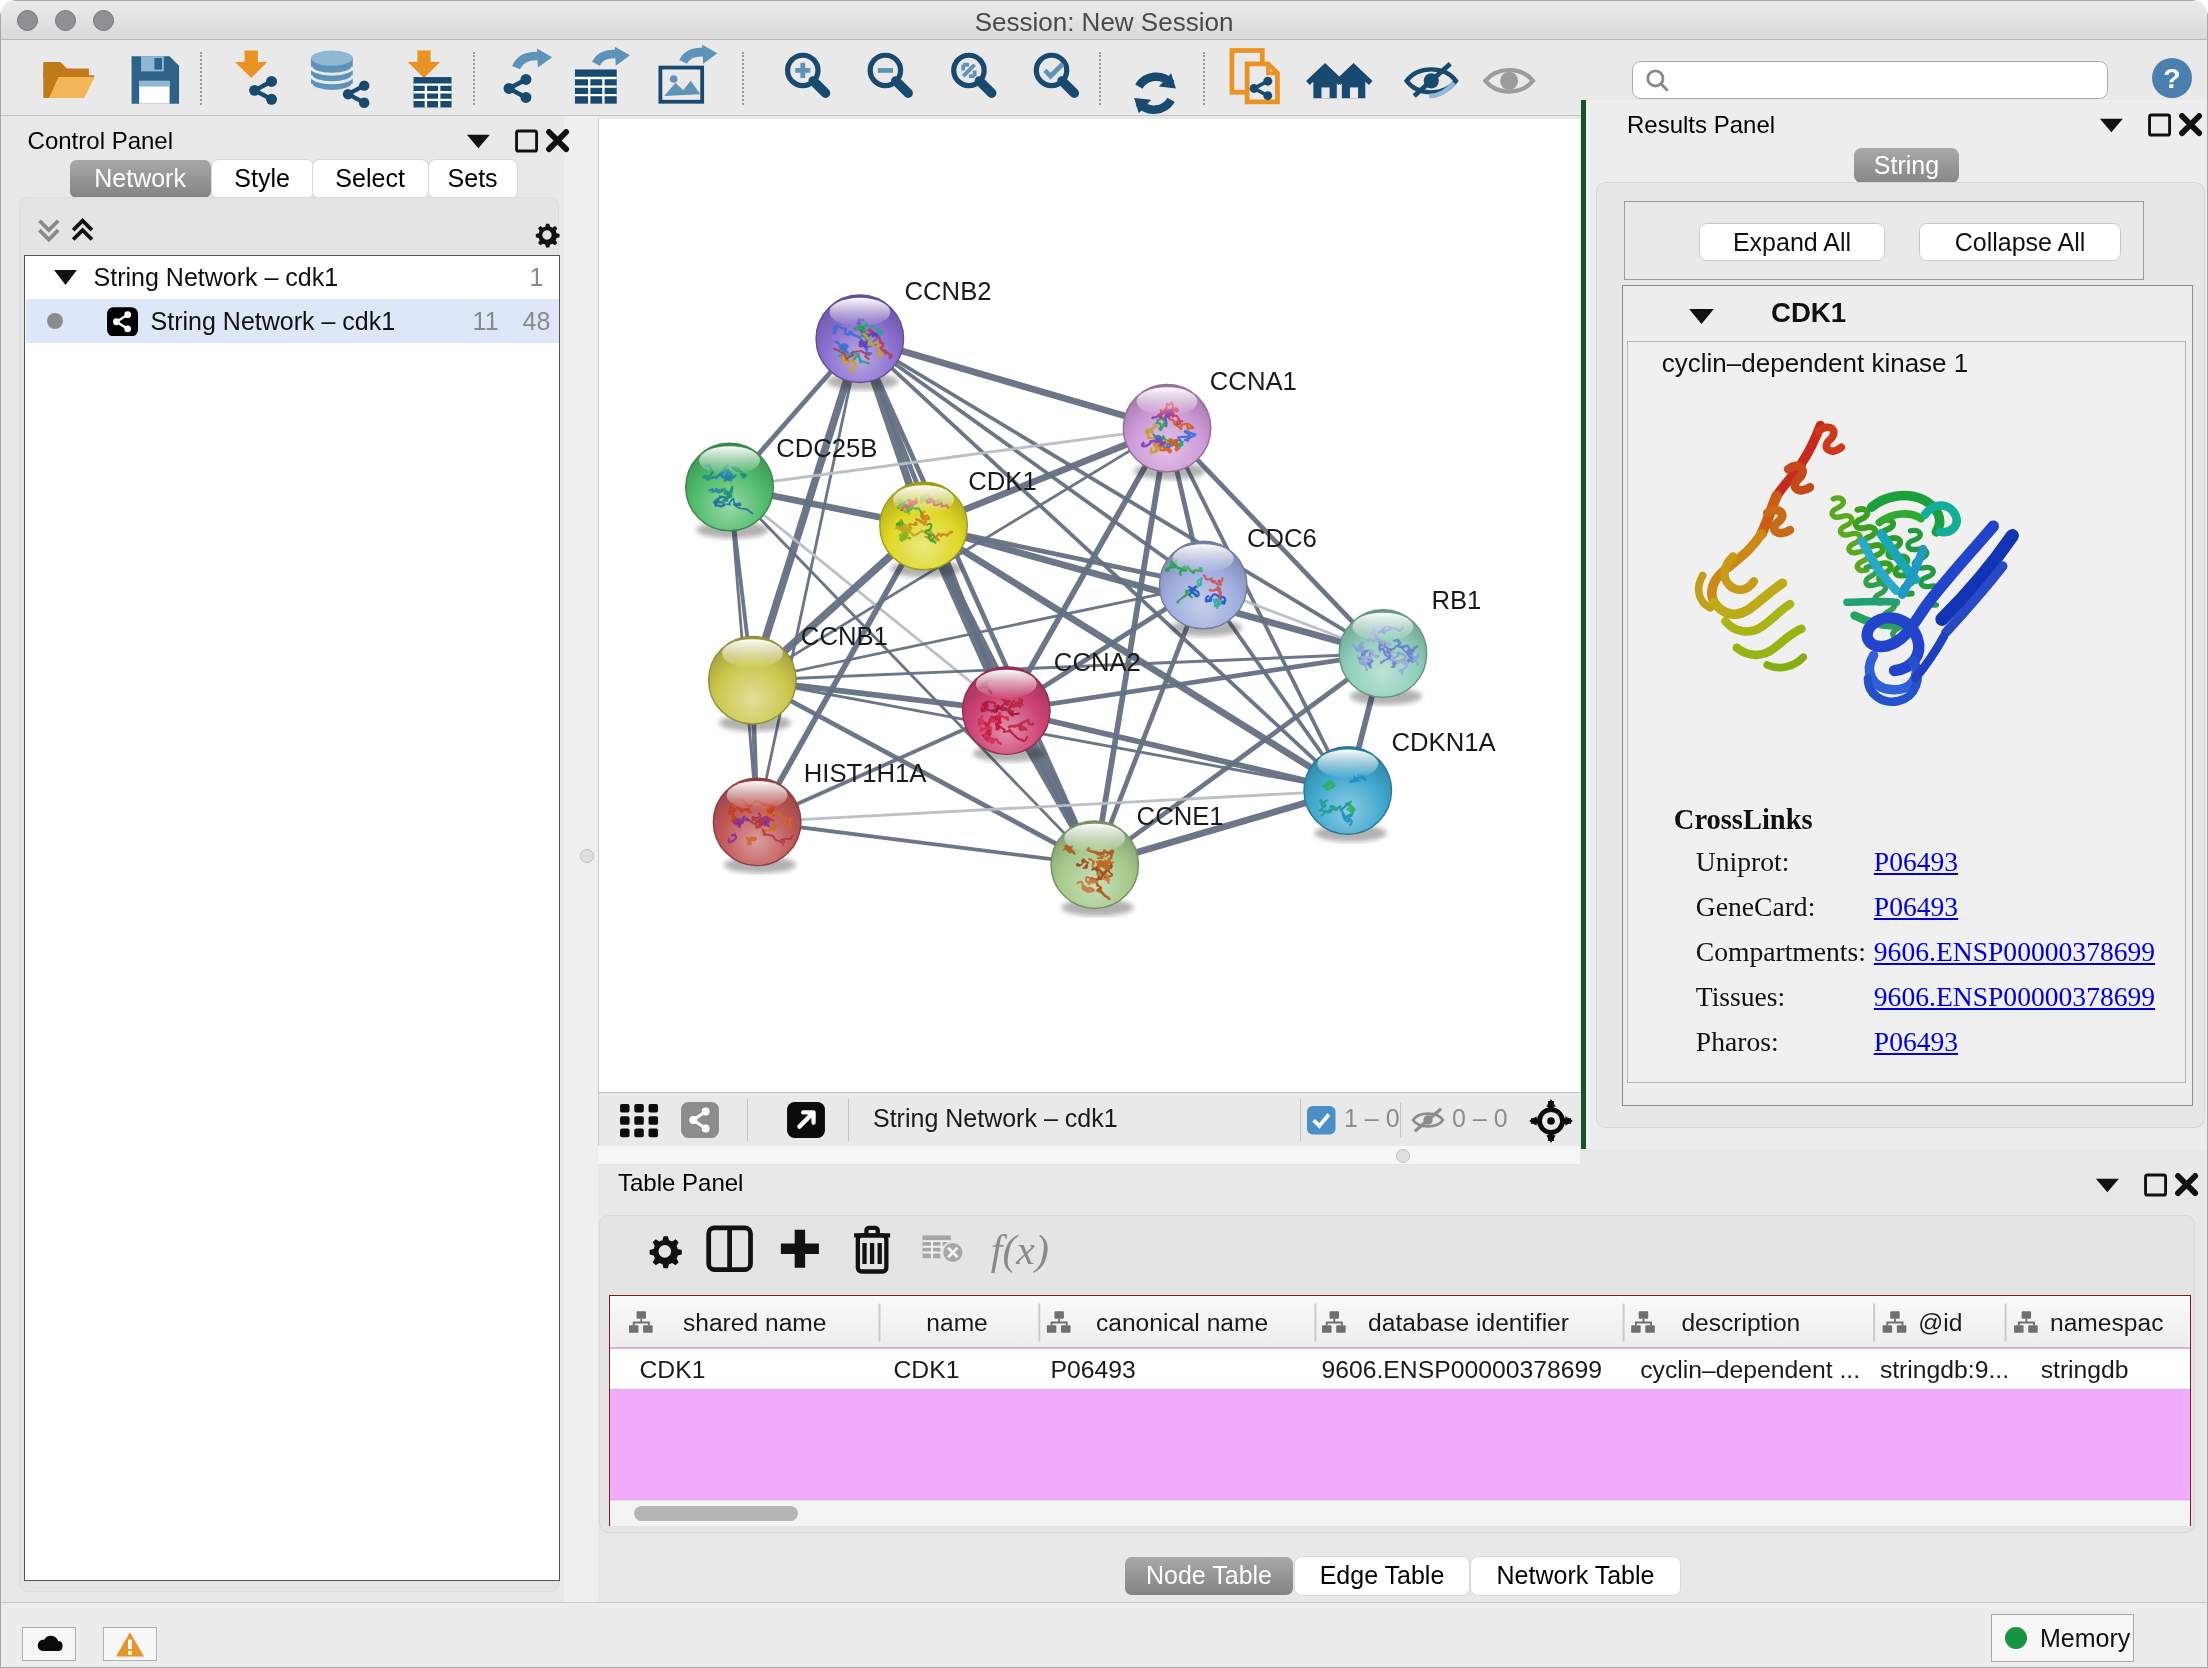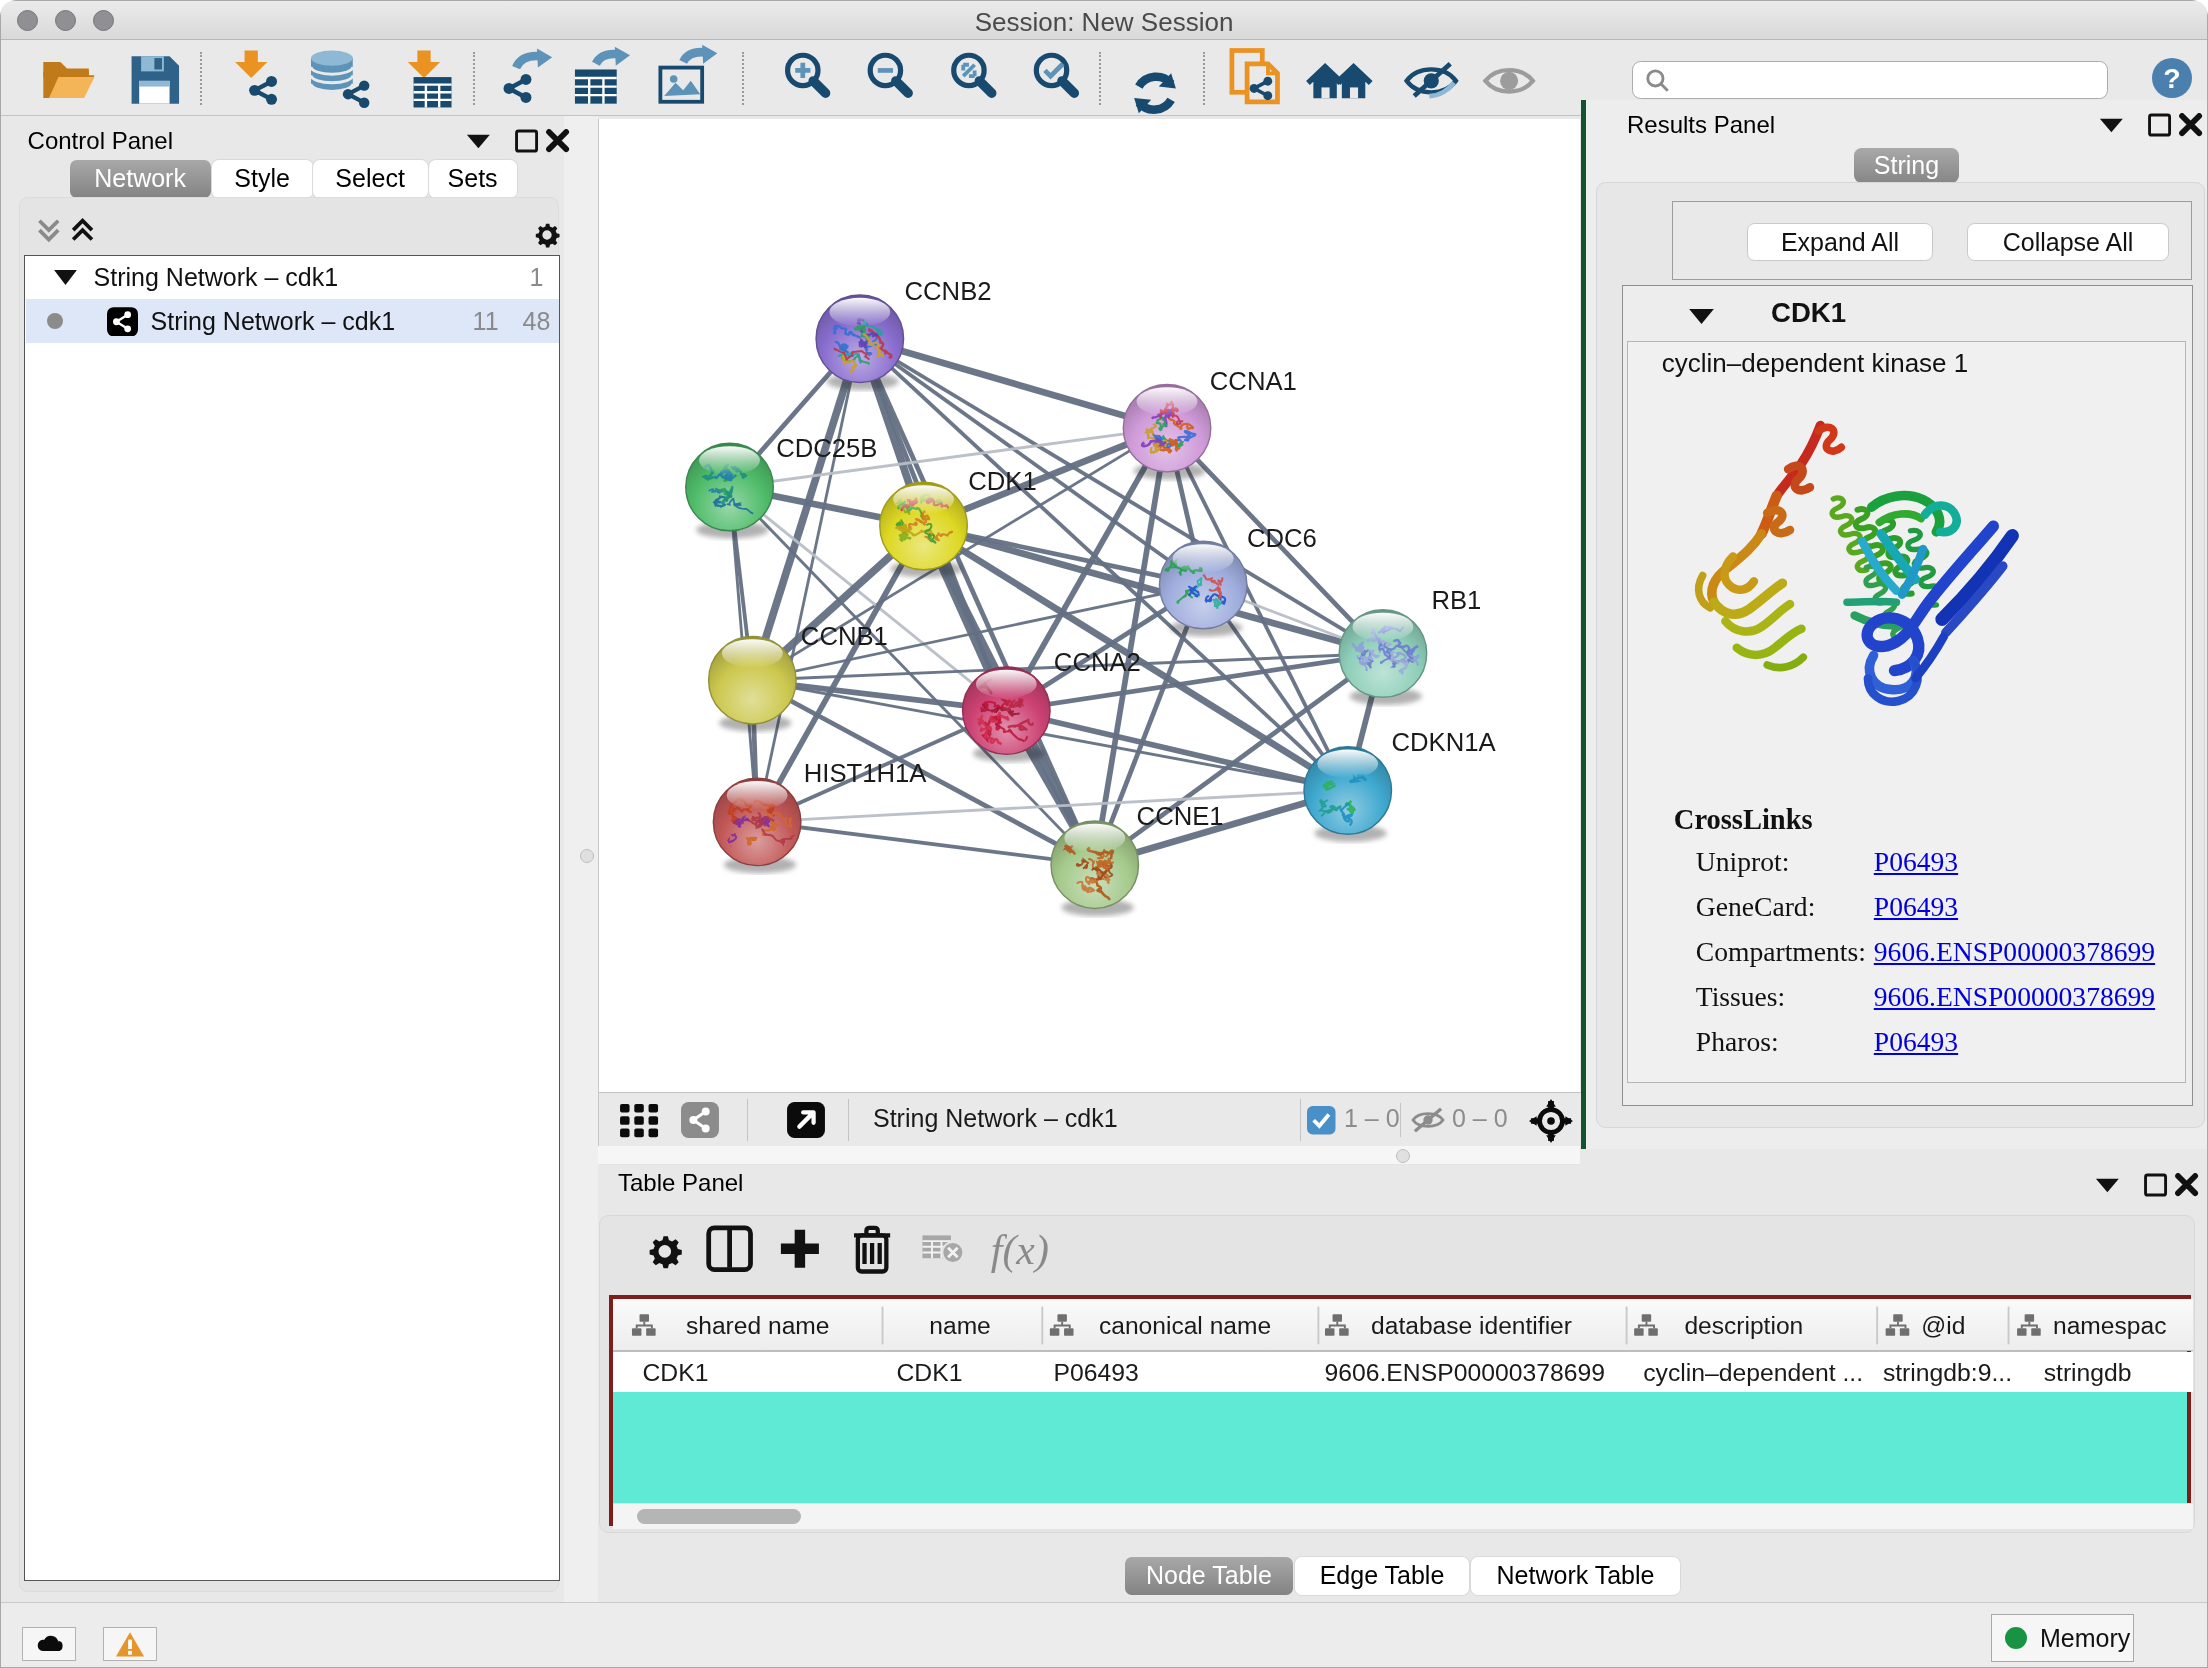--- a/index.html
+++ b/index.html
@@ -605,21 +605,21 @@
 <div id="results" class="abs" style="left:1581px; top:100px; width:628px; height:1049px; background:#ededed; border-left:5px solid #14532d;">
   <div class="phead" style="position:absolute; left:41px; top:10.5px;">Results Panel</div>
   <svg class="abs" style="left:512px; top:13.3px;" width="105" height="25" viewBox="0 0 110 26">
     <path d="M2 6 L26 6 L14 20 Z" fill="#111"></path>
     <rect x="54" y="2" width="21" height="21" fill="none" stroke="#111" stroke-width="3" rx="2"></rect>
     <path d="M88 3 L106 21 M106 3 L88 21" stroke="#111" stroke-width="6" stroke-linecap="round"></path>
   </svg>
   <div class="abs" style="left:268px; top:48px; width:105px; height:35px; border-radius:7.6px; background:linear-gradient(#a9a9a9,#868686); color:#fff; font-size:25px; text-align:center; line-height:34px;">String</div>
   <div class="abs" style="left:9.5px; top:82px; width:609px; height:946px; background:#e7e7e7; border-radius:9.5px; border:1px solid #d6d6d6;"></div>
 
-  <div class="abs" style="left:38px; top:101px; width:520px; height:79px; background:#e9e9e9; border:1.9px solid #9c9c9c;margin-left:48px;">
+  <div class="abs" style="left:38px; top:101px; width:520px; height:79px; background:#e9e9e9; border:1.9px solid #9c9c9c;">
     <div class="abs" style="left:74px; top:21px; width:186px; height:38px; background:#fff; border:1px solid #c9c9c9; border-radius:7.6px; text-align:center; font-size:25px; line-height:36px; color:#111;">Expand All</div>
     <div class="abs" style="left:294px; top:21px; width:202px; height:38px; background:#fff; border:1px solid #c9c9c9; border-radius:7.6px; text-align:center; font-size:25px; line-height:36px; color:#111;">Collapse All</div>
   </div>
 
   <div class="abs" style="left:36px; top:185px; width:571px; height:821px; background:#ededed; border:1.9px solid #8f8f8f;">
     <svg class="abs" style="left:65px; top:21px;" width="27" height="19" viewBox="0 0 28 20">
         <path d="M1 2 L27 2 L14 18 Z" fill="#111"></path>
       </svg>
     <div class="abs" style="left:148px; top:11.4px; font-size:27.6px; font-weight:bold; color:#111;">CDK1</div>
     <div class="abs" style="left:3.8px; top:55px; width:559px; height:742px; background:#f0f0f0; border:1px solid #b5b5b5;">
@@ -692,21 +692,21 @@
       </g>
 <g transform="translate(301,12)" opacity="0.55">
         <rect x="0" y="0" width="30" height="24" fill="#777"></rect>
         <path d="M0 6 h30 M0 12 h30 M0 18 h30 M10 6 v18 M20 6 v18" stroke="#fff" stroke-width="2"></path>
         <circle cx="32" cy="18" r="11" fill="#777" stroke="#e4e4e4" stroke-width="2"></circle>
         <path d="M27 13 l10 10 M37 13 l-10 10" stroke="#fff" stroke-width="3"></path>
       </g>
 <text x="373" y="42" font-family="Liberation Serif, serif" font-style="italic" font-size="44" fill="#8a8a8a">f(x)</text>
 </svg>
 
-  <div class="abs" style="left:10.5px; top:130px; width:1582px; height:231px; background:#5eead4; border:4px solid #7f1d1d;">
+  <div class="abs" style="left:10.5px; top:130px; width:1582px; height:231px; background:#f0abfc; border:1px solid #7f1d1d;">
     <div id="thead" class="abs" style="left:0; top:0; width:1580px; height:52px; background:linear-gradient(#fafafa,#ededed); border-bottom:1px solid #bcbcbc;">
         <svg width="1580" height="52" style="position:absolute;left:0;top:0;" viewBox="0 0 1661 55">
 <path d="M280 8 V48" stroke="#c9c9c9" stroke-width="2"></path>
 <path d="M449 8 V48" stroke="#c9c9c9" stroke-width="2"></path>
 <path d="M741 8 V48" stroke="#c9c9c9" stroke-width="2"></path>
 <path d="M1067 8 V48" stroke="#c9c9c9" stroke-width="2"></path>
 <path d="M1332 8 V48" stroke="#c9c9c9" stroke-width="2"></path>
 <path d="M1471 8 V48" stroke="#c9c9c9" stroke-width="2"></path>
 <g transform="translate(15,16)" fill="#6f6f6f">
             <rect x="8" y="0" width="10" height="8" rx="1"></rect>

